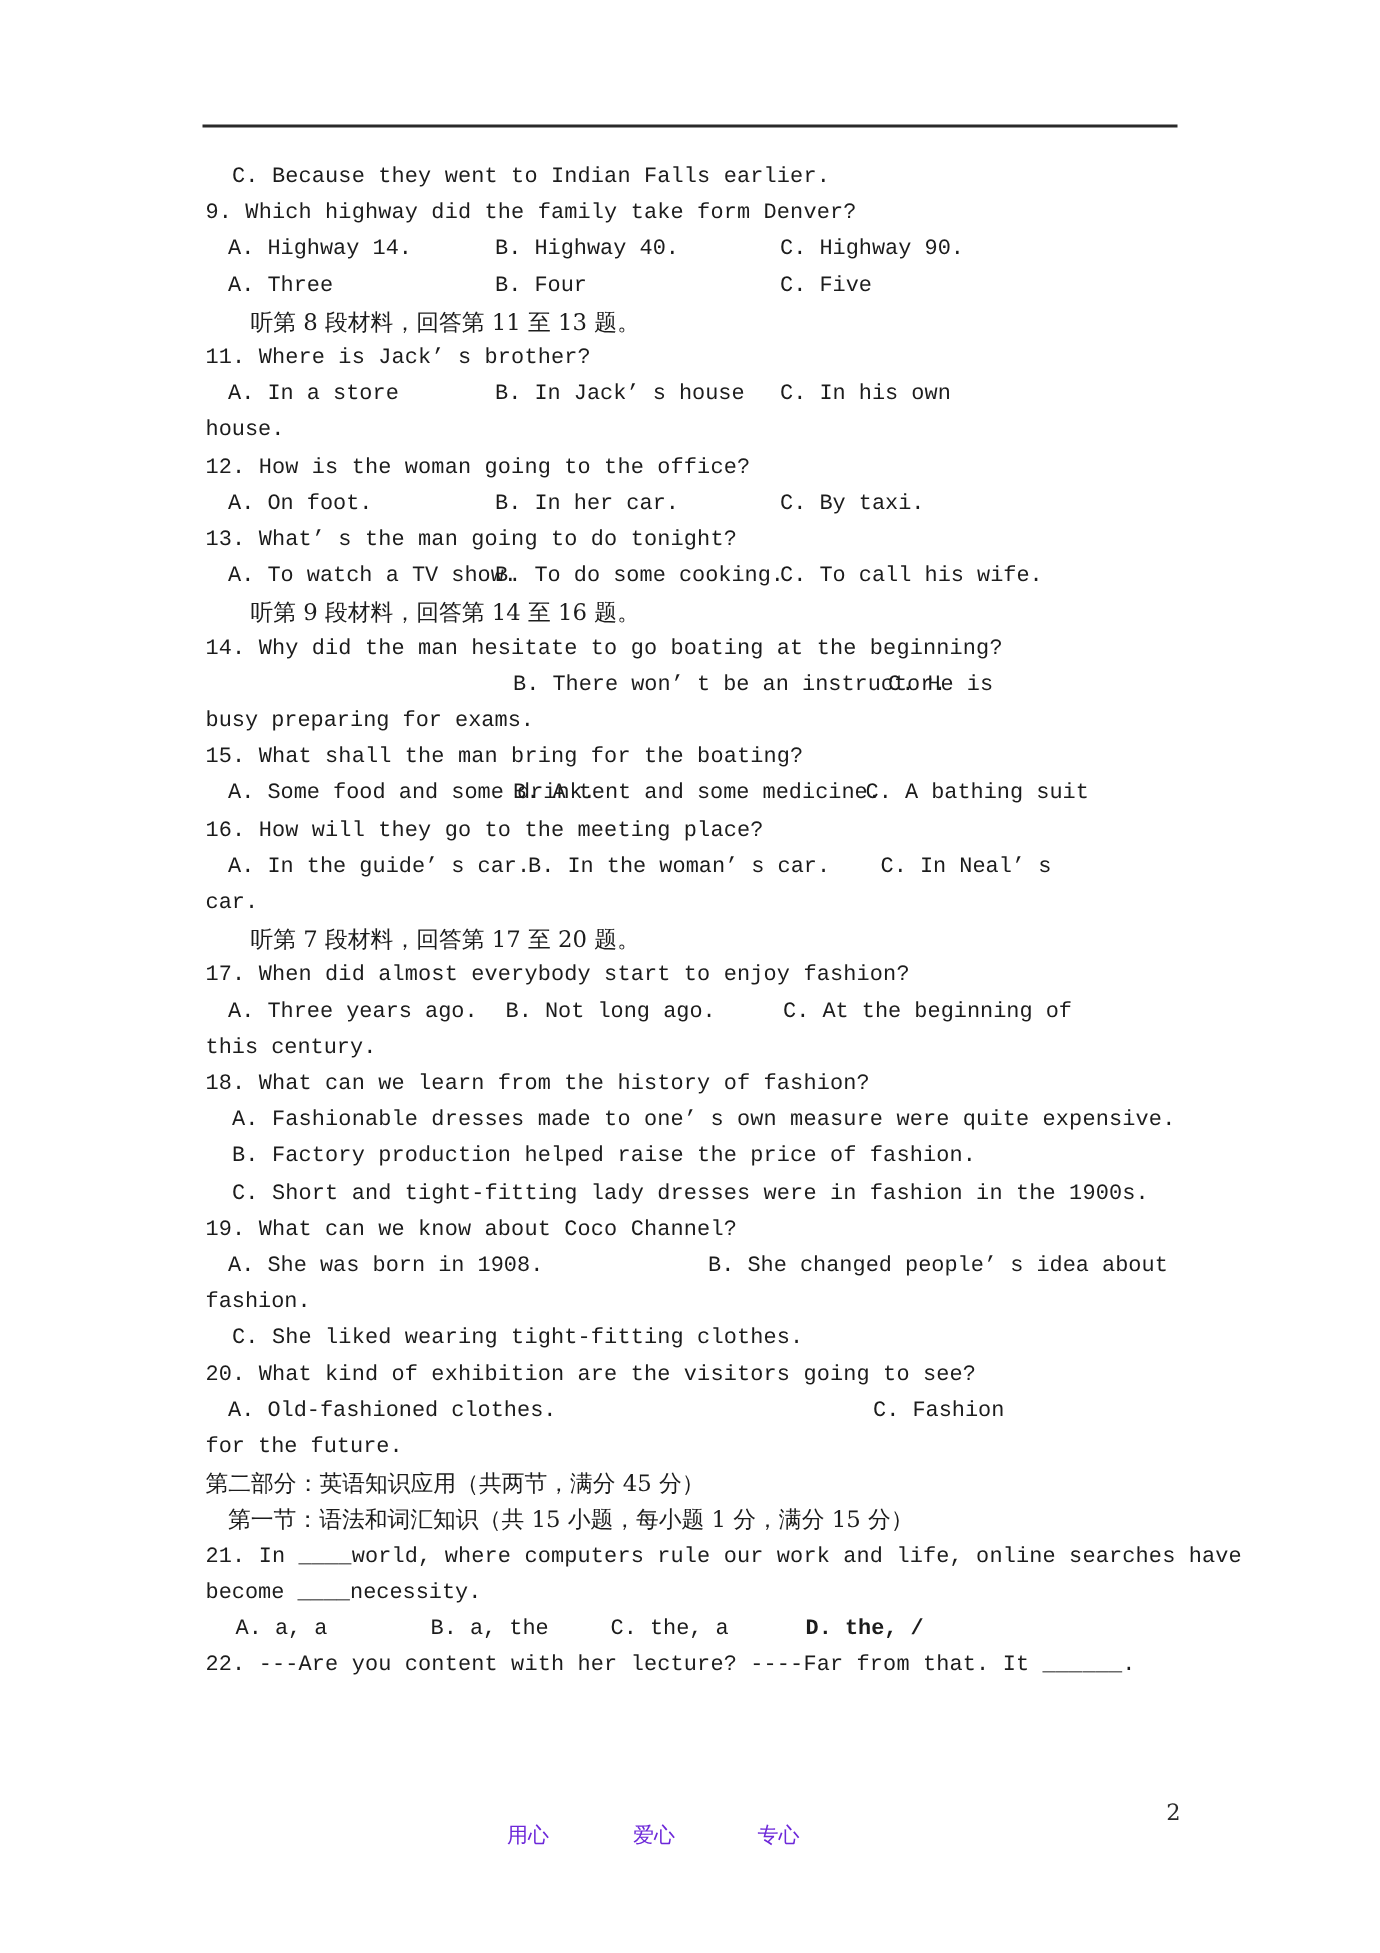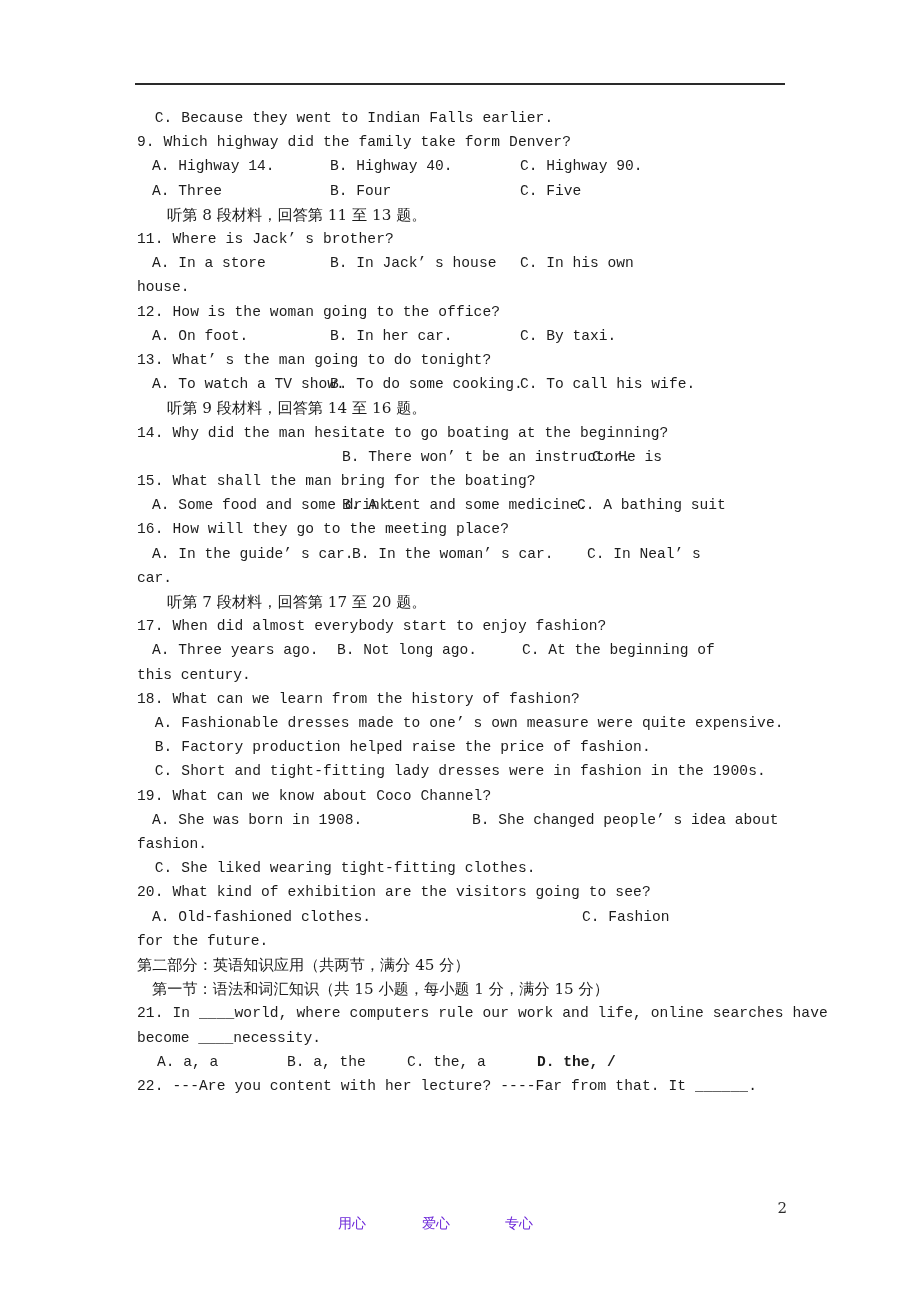--- a/index.html
+++ b/index.html
@@ -166,20 +166,21 @@
       <span class="o oc">C. To call his wife.</span>
     </div>
 
     <div class="cn-serif indent2">听第 9 段材料，回答第 14 至 16 题。</div>
 
     <div class="line">14. Why did the man hesitate to go boating at the beginning?</div>
     <div class="opts">
       <span class="o" style="left:205px">B. There won’ t be an instructor.</span>
       <span class="o" style="left:455px">C. He is</span>
     </div>
+    <div class="cont">busy preparing for exams.</div>
 
     <div class="line">15. What shall the man bring for the boating?</div>
     <div class="opts tight">
       <span class="o oa">A. Some food and some drink.</span>
       <span class="o" style="left:205px">B. A tent and some medicine.</span>
       <span class="o" style="left:440px">C. A bathing suit</span>
     </div>
 
     <div class="line">16. How will they go to the meeting place?</div>
     <div class="opts tight">

